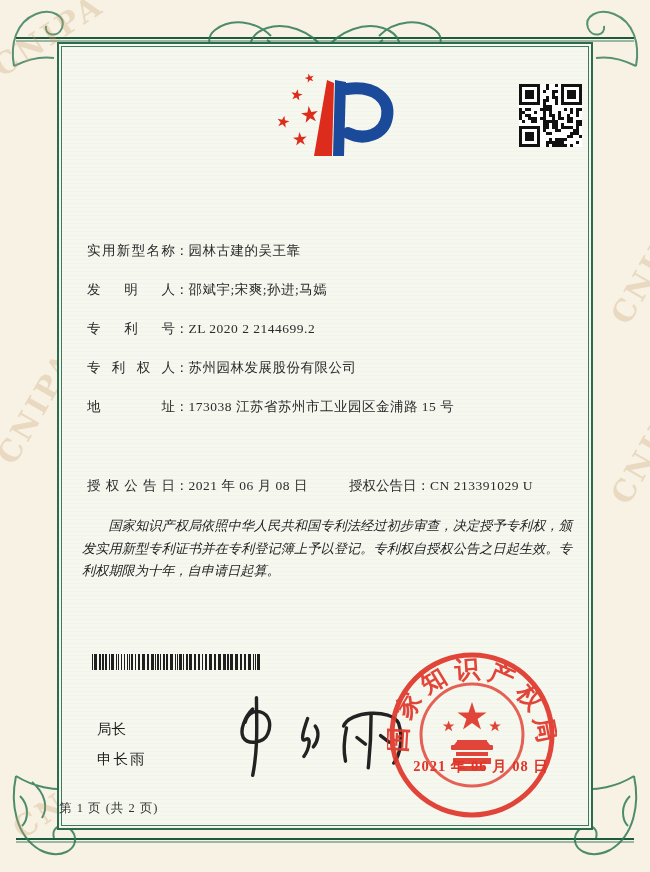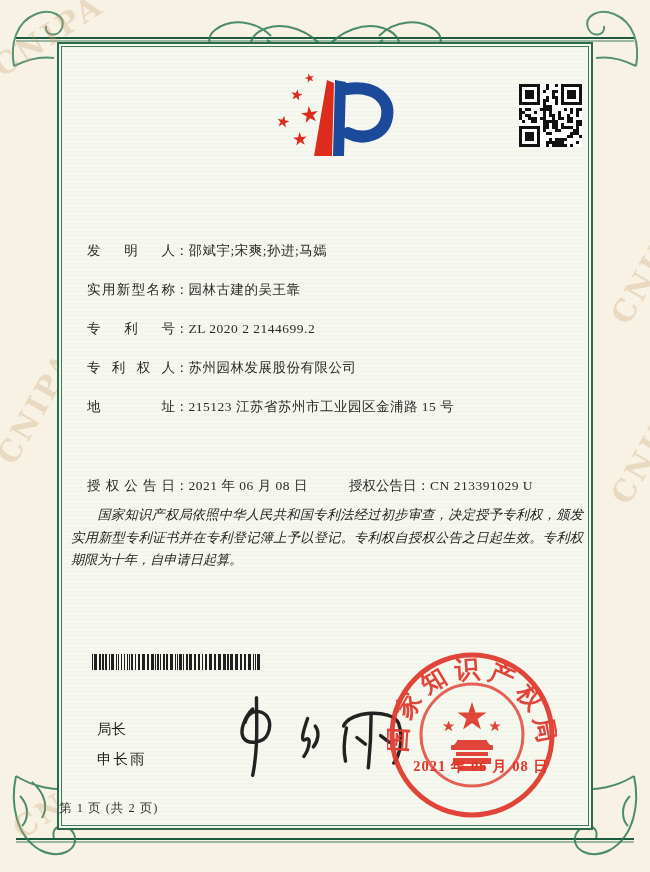--- a/index.html
+++ b/index.html
@@ -46,21 +46,21 @@
     vertical-align:bottom;}
   .fvalue{letter-spacing:.5px;}
   .grant-row{position:absolute;left:28px;top:433px;width:500px;font-size:13.5px;white-space:nowrap;}
   .grant-row .pair2{position:absolute;left:262px;top:0;}
   
   .body-text{
     position:absolute;left:12px;top:460px;width:512px;
     font-size:13.2px;line-height:1.72;text-align:justify;
     font-style:italic;color:#222;
   }
-  .body-text p{margin:0;text-indent:2em;}
+  .body-text p{margin:11px;text-indent:2em;}
   
   .barcode{position:absolute;left:33px;top:610px;width:172px;height:16px;font-size:0;}
   .barcode i{display:inline-block;height:16px;background:#1f1f1f;}
   .signer-title{position:absolute;left:38px;top:676px;font-size:14.5px;
     font-family:"Liberation Sans","DejaVu Sans",sans-serif;color:#222;}
   .signer-name{position:absolute;left:38px;top:706px;font-size:14.5px;
     font-family:"Liberation Sans","DejaVu Sans",sans-serif;color:#222;letter-spacing:2px;}
   .signature{position:absolute;left:165px;top:648px;width:190px;height:90px;}
   .footer{position:absolute;left:0;top:756px;width:100%;text-align:left;
     font-size:12.5px;color:#333;letter-spacing:1px;}
@@ -250,25 +250,25 @@
       <rect x="11" y="20" width="1" height="1" fill="#111"></rect>
       <rect x="12" y="20" width="1" height="1" fill="#111"></rect>
       <rect x="13" y="20" width="1" height="1" fill="#111"></rect>
       <rect x="14" y="20" width="1" height="1" fill="#111"></rect>
       <rect x="15" y="20" width="1" height="1" fill="#111"></rect>
       <rect x="17" y="20" width="1" height="1" fill="#111"></rect>
     </svg>
 
 
   <div class="fields" id="fields">
+      <div class="frow"><span class="flabel">实用新型名称</span>：<span class="fvalue">园林古建的吴王靠</span></div>
       <div class="frow"><span class="flabel">发明人</span>：<span class="fvalue">邵斌宇;宋爽;孙进;马嫣</span></div>
-      <div class="frow"><span class="flabel">实用新型名称</span>：<span class="fvalue">园林古建的吴王靠</span></div>
       <div class="frow"><span class="flabel">专利号</span>：<span class="fvalue">ZL 2020 2 2144699.2</span></div>
       <div class="frow"><span class="flabel">专利权人</span>：<span class="fvalue">苏州园林发展股份有限公司</span></div>
-      <div class="frow"><span class="flabel">地址</span>：<span class="fvalue">215123 江苏省苏州市工业园区金浦路 15 号</span></div>
+      <div class="frow"><span class="flabel">地址</span>：<span class="fvalue">173038 江苏省苏州市工业园区金浦路 15 号</span></div>
     </div>
 
   <div class="grant-row">
     <span><span class="flabel">授权公告日</span>：<span class="fvalue">2021 年 06 月 08 日</span></span>
     <span class="pair2"><span>授权公告日</span>：<span class="fvalue">CN 213391029 U</span></span>
   </div>
 
   <div class="body-text">
     <p>国家知识产权局依照中华人民共和国专利法经过初步审查，决定授予专利权，颁发实用新型专利证书并在专利登记簿上予以登记。专利权自授权公告之日起生效。专利权期限为十年，自申请日起算。</p>
   </div>

